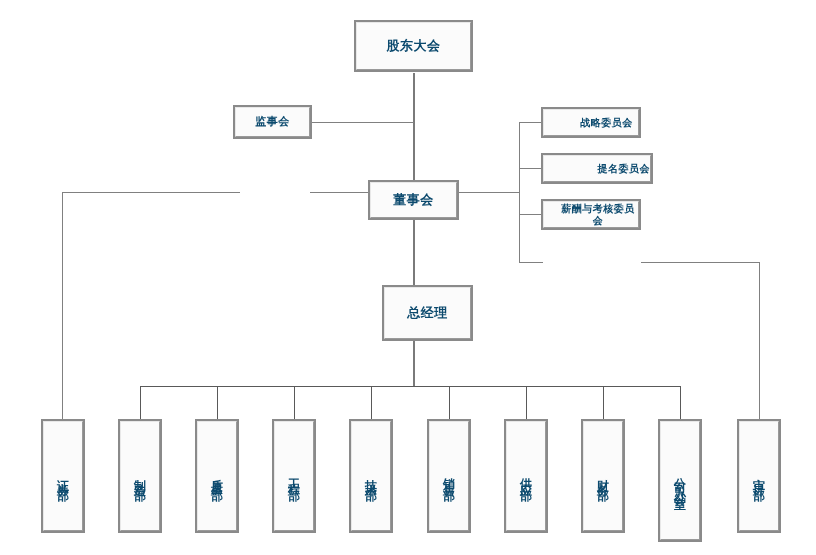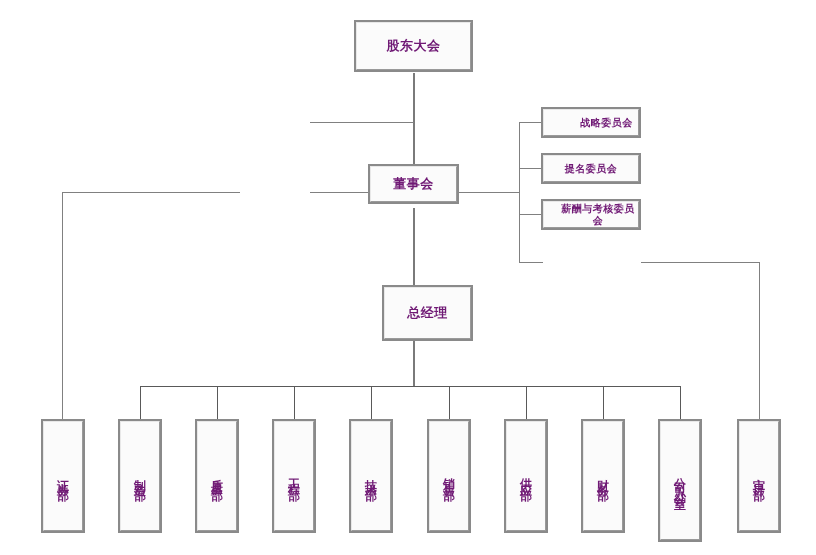--- a/index.html
+++ b/index.html
@@ -35,21 +35,21 @@
     background: #fbfbfb;
     border-top: 1px solid #e8e8e8;
     border-left: 1px solid #e8e8e8;
     border-right: 1px solid #9a9a9a;
     border-bottom: 1px solid #9a9a9a;
     outline: 2px solid #8a8a8a;
     outline-offset: 0px;
     display: flex;
     align-items: center;
     justify-content: center;
-    color: #701a75;
+    color: #0c4a6e;
     font-weight: bold;
     z-index: 5;
   }
   .node .label {
     display: block;
     text-align: center;
     line-height: 1.15;
     letter-spacing: 0.5px;
   }
 
@@ -104,35 +104,38 @@
   <div class="line v dark" style="left:371px; top:386px; height:35px;"></div>
   <div class="line v dark" style="left:449px; top:386px; height:35px;"></div>
   <div class="line v dark" style="left:526px; top:386px; height:35px;"></div>
   <div class="line v dark" style="left:603px; top:386px; height:35px;"></div>
   <div class="line v dark" style="left:680px; top:386px; height:35px;"></div>
 
   <div class="node h-node" style="left:356px; top:22px; width:115px; height:48px;">
     <span class="label">股东大会</span>
   </div>
 
+  <div class="node h-node small" style="left:235px; top:107px; width:75px; height:30px;">
+    <span class="label">监事会</span>
+  </div>
 
 
-  <div class="node h-node" style="left:370px; top:166px; width:87px; height:36px;">
+  <div class="node h-node" style="left:370px; top:182px; width:87px; height:36px;">
     <span class="label">董事会</span>
   </div>
 
   <div class="node h-node" style="left:384px; top:287px; width:87px; height:52px;">
     <span class="label">总经理</span>
   </div>
 
   <div class="node h-node tiny" style="left:543px; top:109px; width:96px; height:27px;padding-left:31px;">
     <span class="label">战略委员会</span>
   </div>
 
-  <div class="node h-node tiny" style="left:543px; top:155px; width:96px; height:27px;">
+  <div class="node h-node tiny" style="left:543px; top:155px; width:108px; height:27px;justify-content:flex-end;">
     <span class="label">提名委员会</span>
   </div>
 
   <div class="node h-node tiny" style="left:543px; top:201px; width:96px; height:27px;padding-left:14px;">
     <span class="label">薪酬与考核委员会</span>
   </div>
 
 
   <div class="node v-node" style="left:43px; top:421px; width:40px; height:110px;">
     <span class="label">证券部</span>

